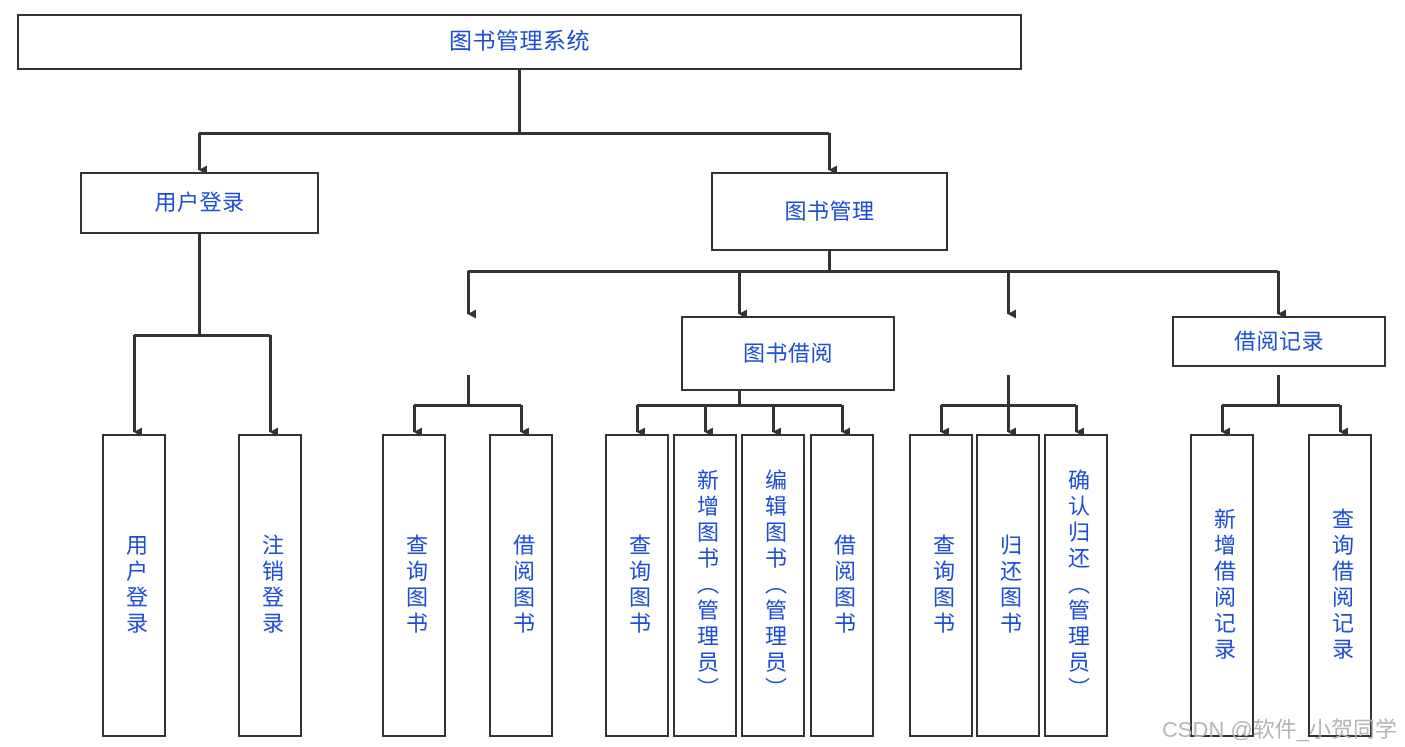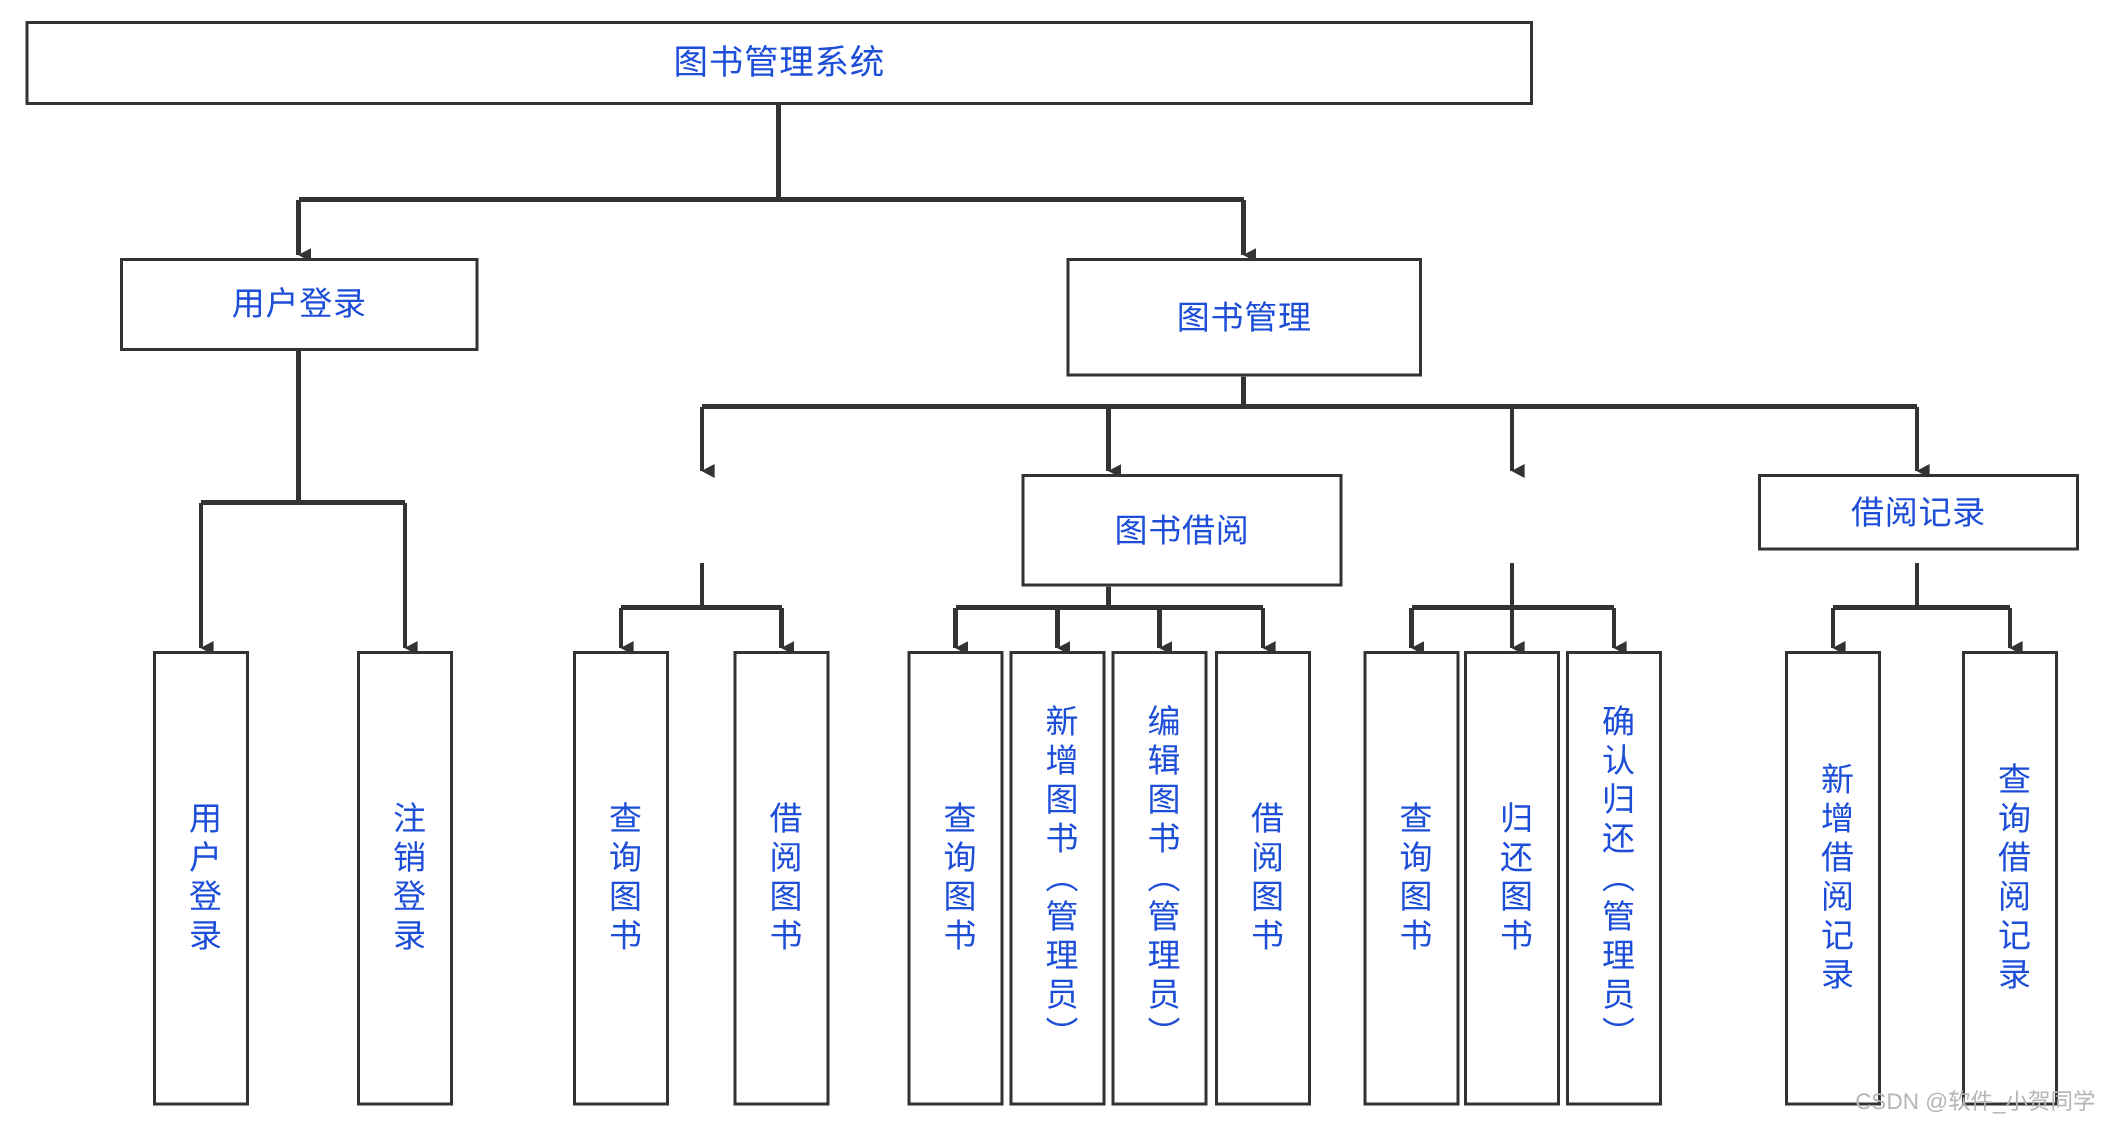--- a/index.html
+++ b/index.html
@@ -59,21 +59,21 @@
     writing-mode: vertical-rl;
     text-orientation: upright;
     letter-spacing: 4px;
     line-height: 1;
     white-space: nowrap;
   }
   #watermark {
     position: absolute;
     right: 8px;
     bottom: 4px;
-    font-size: 15px;
+    font-size: 22px;
     color: #b6b6b6;
     z-index: 5;
     white-space: nowrap;
   }
 </style>
 </head>
 <body>
 
 <div id="diagram-canvas">
 

